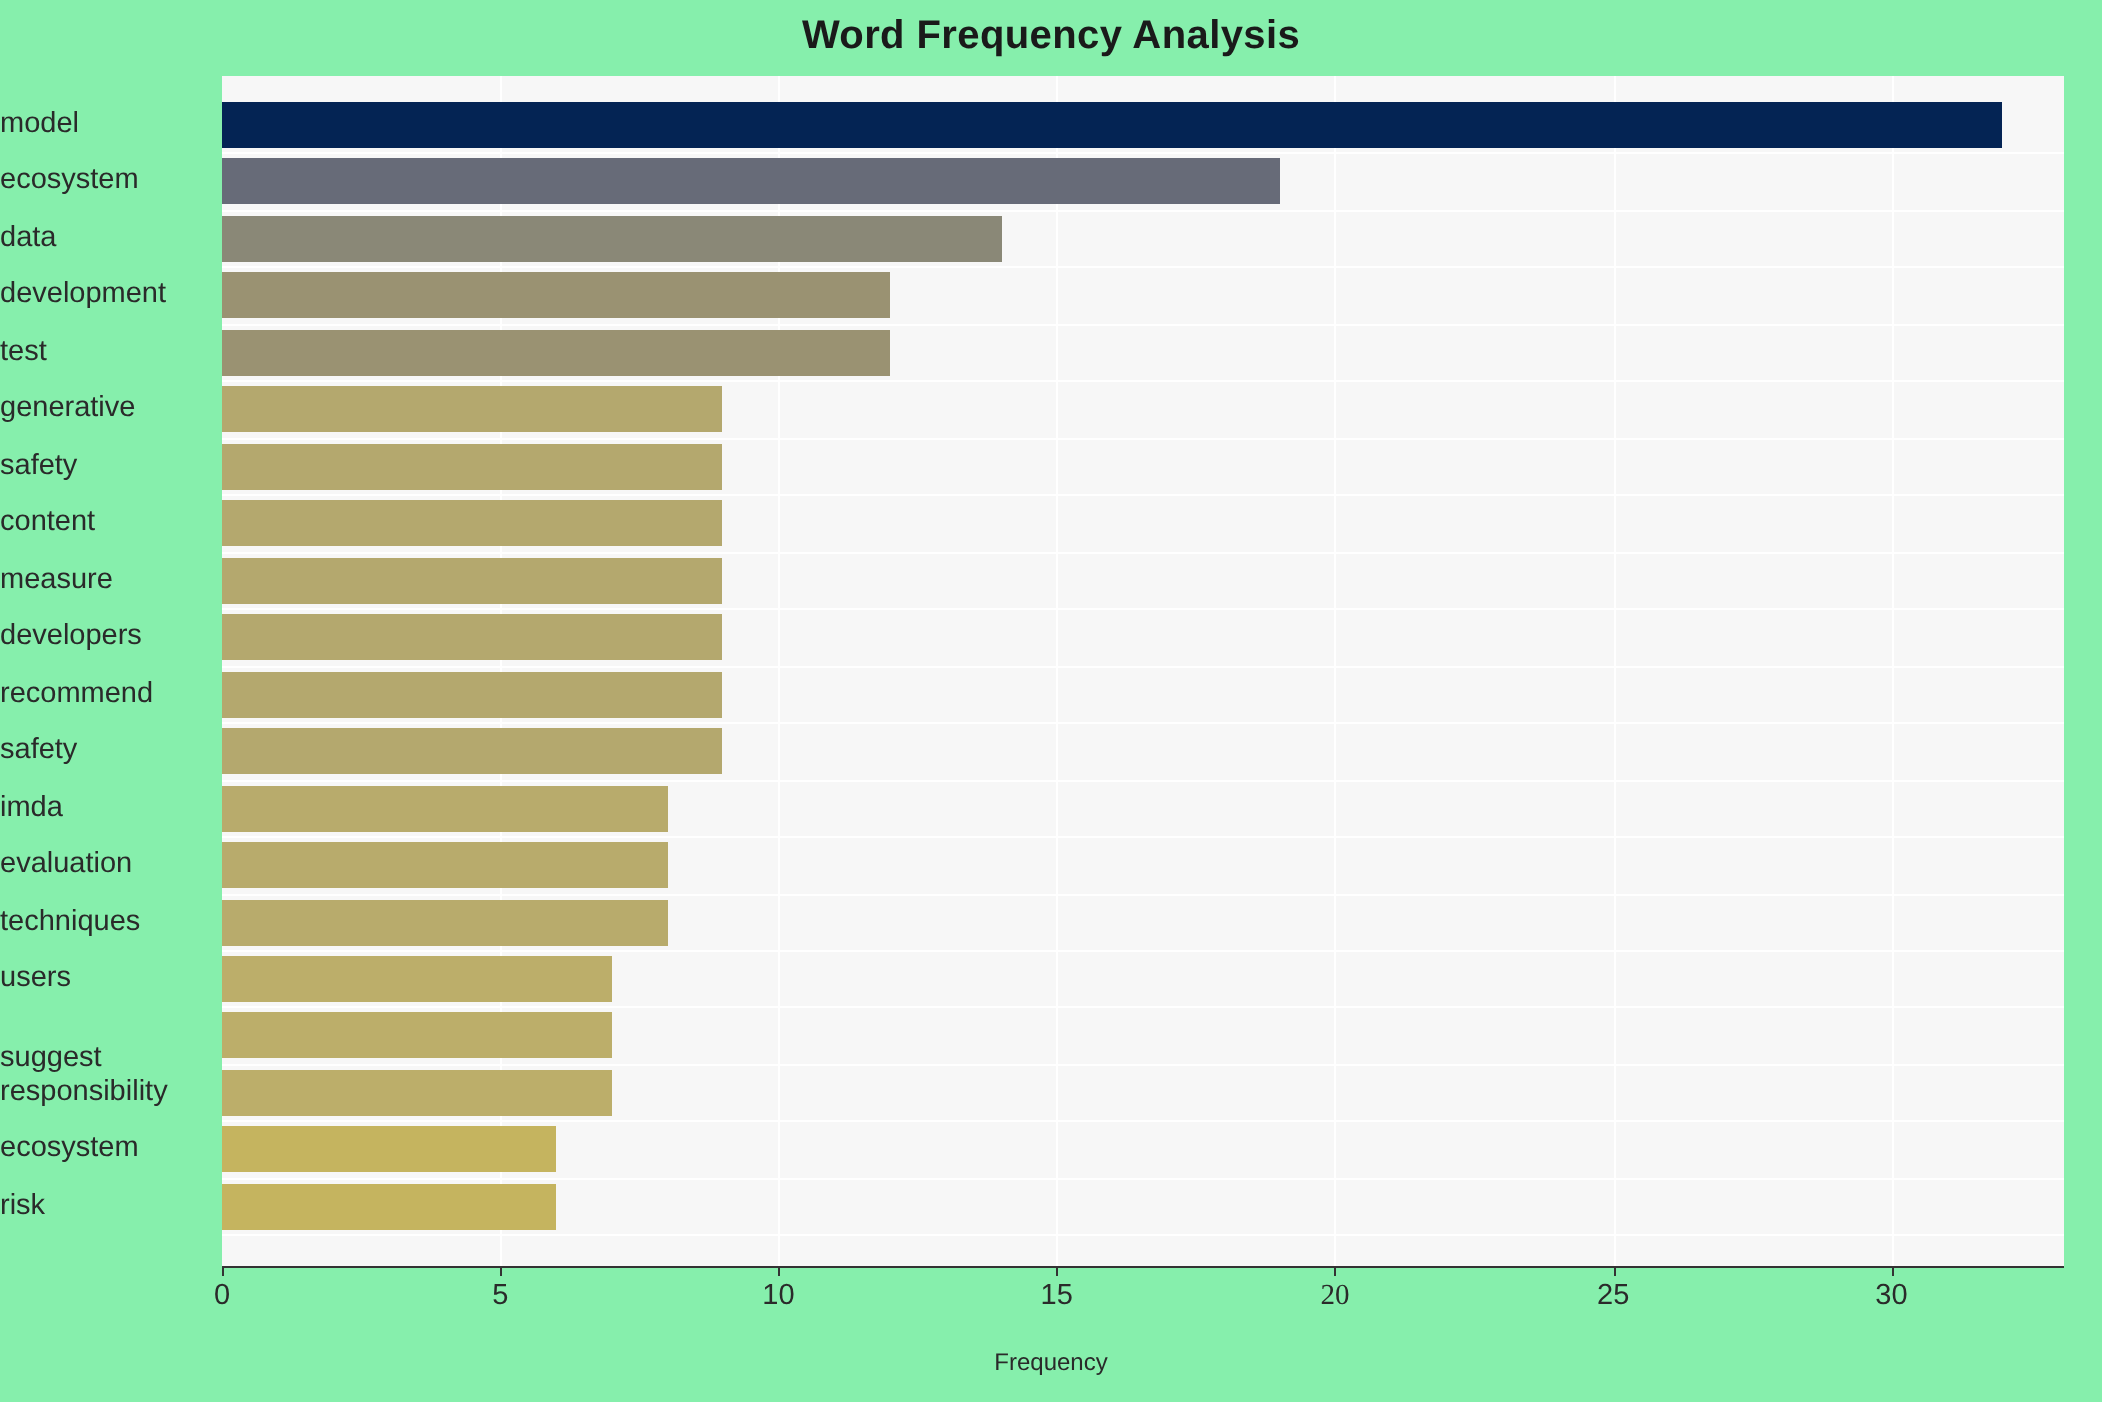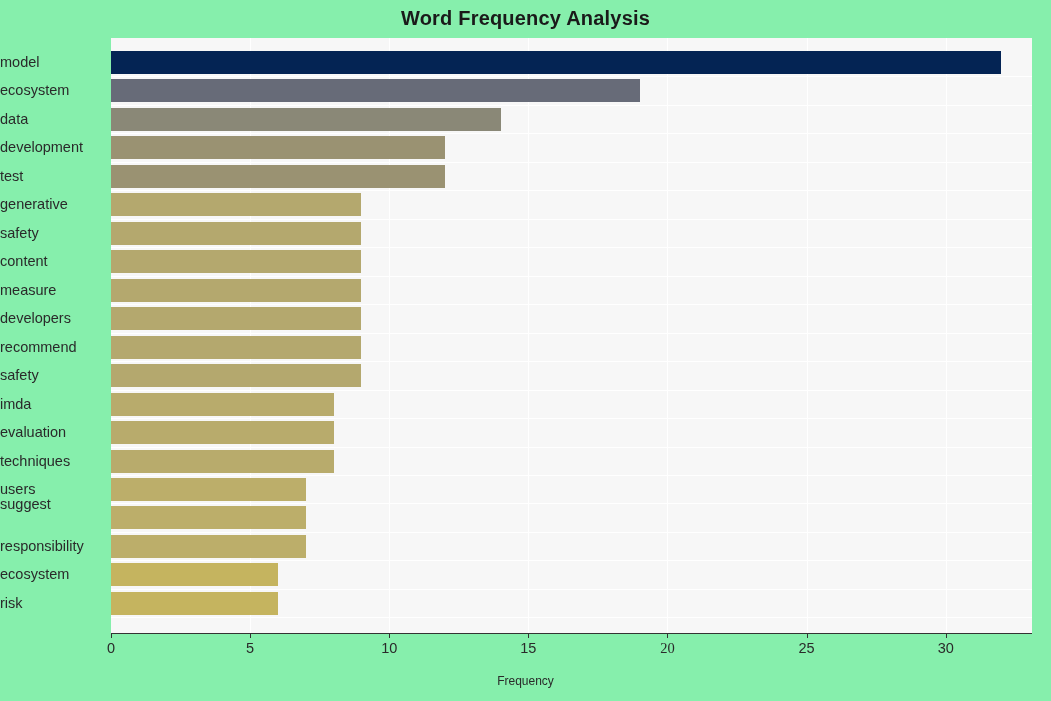--- a/index.html
+++ b/index.html
@@ -230,21 +230,21 @@
       <div class="y-tick-label" style="top: 180.778px;">safety</div>
       <div class="y-tick-label" style="top: 209.246px;">content</div>
       <div class="y-tick-label" style="top: 266.184px;">developers</div>
       <div class="y-tick-label" style="top: 237.715px;">measure</div>
       <div class="y-tick-label" style="top: 294.653px;">recommend</div>
       <div class="y-tick-label" style="top: 323.122px;">safety</div>
       <div class="y-tick-label" style="top: 351.591px;">imda</div>
       <div class="y-tick-label" style="top: 380.06px;">evaluation</div>
       <div class="y-tick-label" style="top: 408.529px;">techniques</div>
       <div class="y-tick-label" style="top: 436.998px;">users</div>
-      <div class="y-tick-label" style="top: 452px;">suggest</div>
+      <div class="y-tick-label" style="top: 477px;">suggest</div>
       <div class="y-tick-label" style="top: 493.935px;">responsibility</div>
       <div class="y-tick-label" style="top: 522.404px;">ecosystem</div>
       <div class="y-tick-label" style="top: 550.873px;">risk</div>
     </div>
 
   <div id="x-axis-line"></div>
   <div id="x-axis">
       <div class="x-tick-mark" style="left: 111px;"></div>
       <div class="x-tick-label" style="left: 111px;">0</div>
       <div class="x-tick-mark" style="left: 250.124px;"></div>

